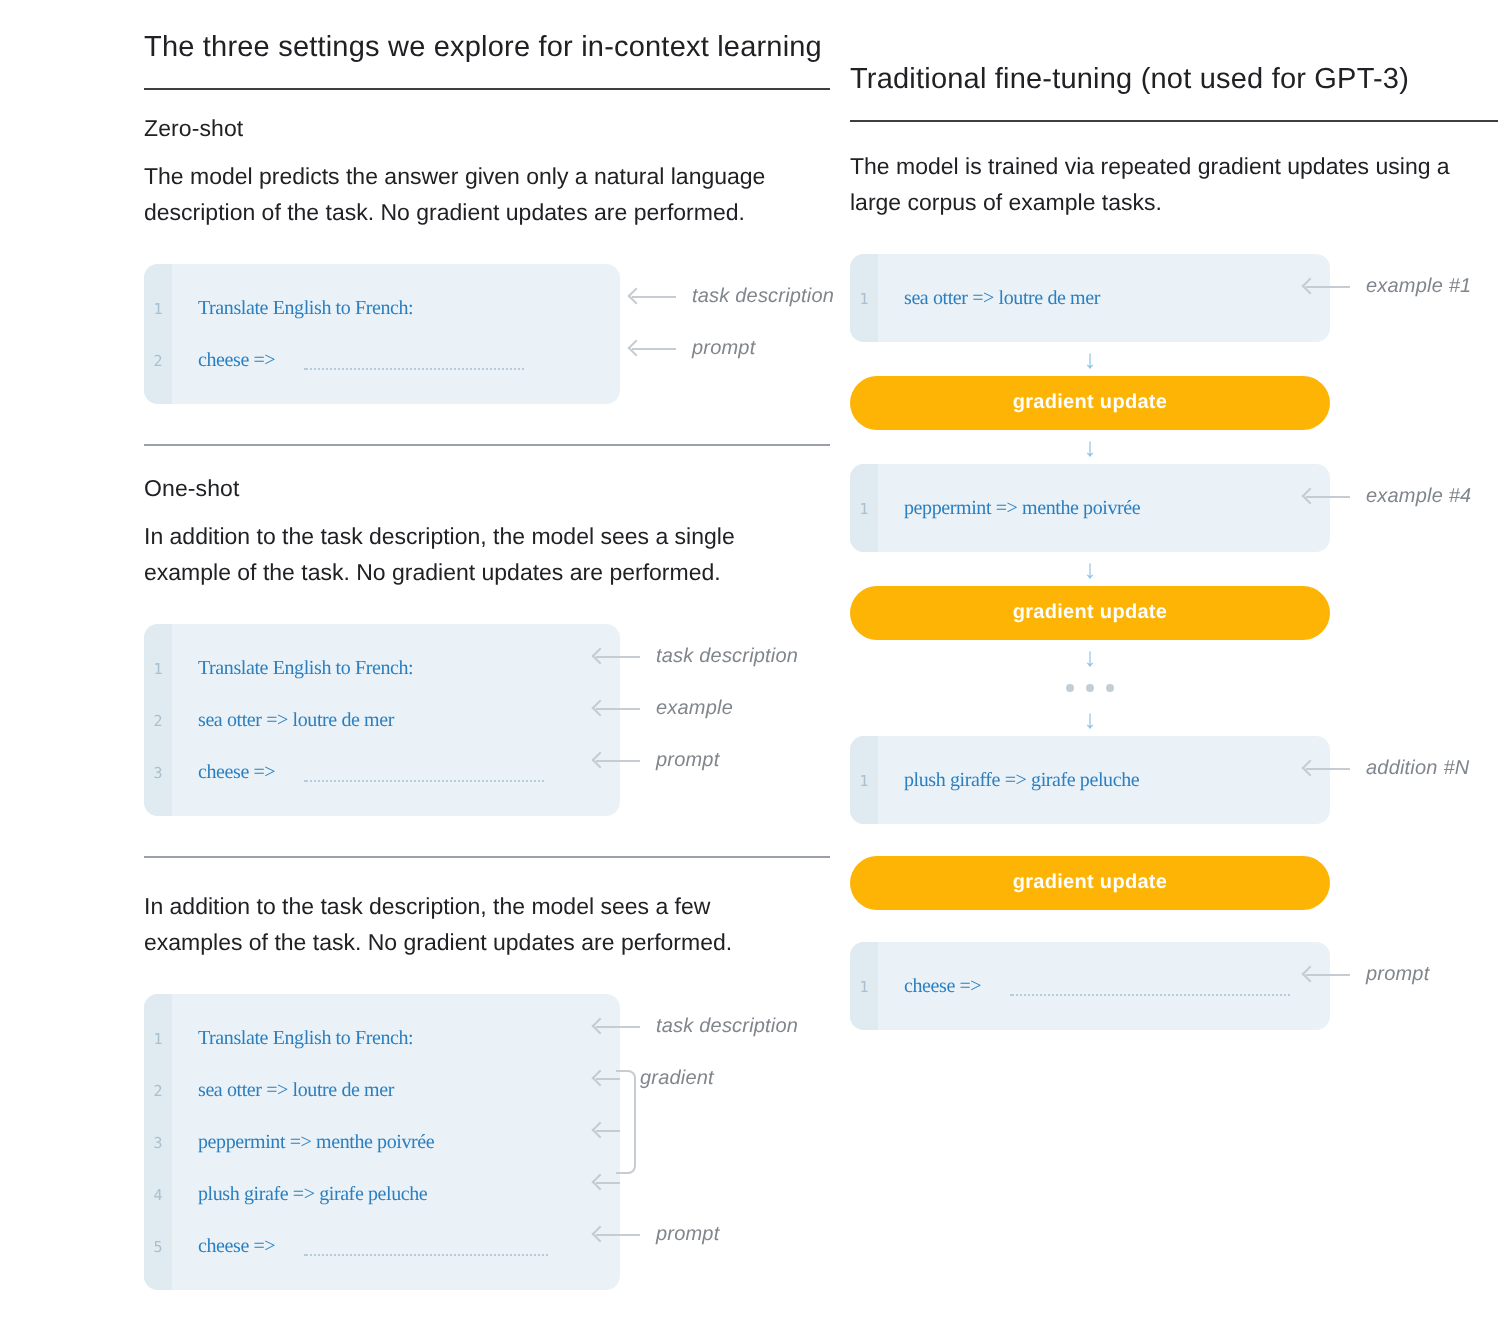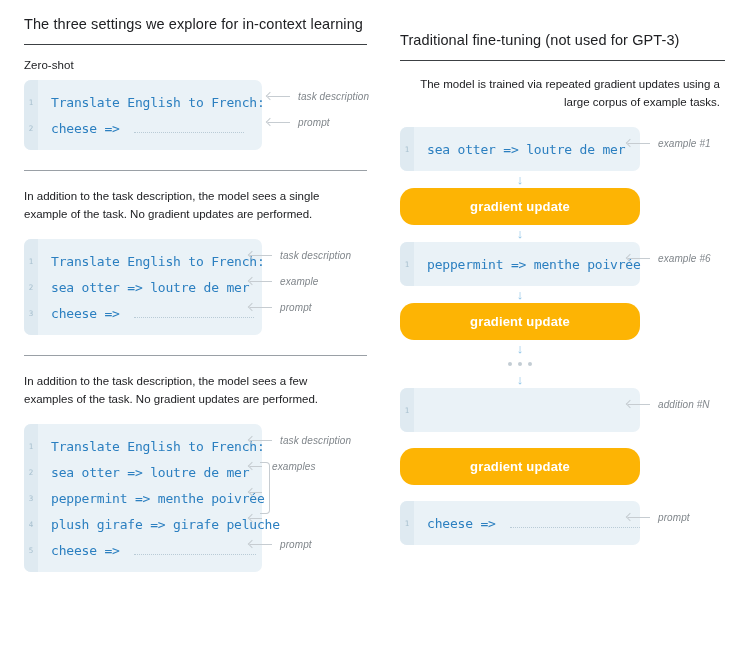--- a/index.html
+++ b/index.html
@@ -11,21 +11,21 @@
     width: 749px; height: 662px;
     font-family: "Liberation Sans", sans-serif;
     color: #202124;
     overflow: hidden;
     position: relative;
   }
 
   .page { display: flex; width: 749px; height: 662px; }
 
   .col { position: relative; }
-  .col-left  { width: 390px; padding: 14px 0 0 24px; }
+  .col-left  { width: 390px; padding: 14px 0 0 24px; margin-left: 48px; }
   .col-right { width: 359px; padding: 30px 24px 0 10px; }
 
   .col-title {
     font-size: 14.5px;
     font-weight: 400;
     color: #202124;
     letter-spacing: .1px;
     line-height: 20px;
     margin: 0 0 10px 0;
     white-space: nowrap;
@@ -49,21 +49,21 @@
     margin: 0 0 9px 0;
     letter-spacing: .05px;
   }
   .sec-desc {
     font-size: 11.5px;
     line-height: 18px;
     color: #202124;
     margin: 0 0 16px 0;
     max-width: 330px;
   }
-  .col-right .sec-desc { max-width: 320px; text-align: right; }
+  .col-right .sec-desc { max-width: 320px; }
 
   
   .codewrap { position: relative; }
 
   .code {
     position: relative;
     background: #eaf2f7;
     border-radius: 7px;
     padding: 9px 0 9px 0;
     font-family: "DejaVu Sans Mono", monospace;
@@ -90,24 +90,25 @@
     flex: 0 0 14px;
     text-align: center;
     font-size: 7.5px;
     color: #a8c0cf;
     font-family: "DejaVu Sans Mono", monospace;
     position: relative;
     z-index: 1;
   }
   .ctext {
     padding-left: 13px;
-    font-size: 13px;
+    font-size: 10px;
     letter-spacing: -0.2px;
     color: #2b7fc0;
     white-space: nowrap;
+    font-family: Liberation Serif, serif;
   }
   .blank {
     display: inline-block;
     border-bottom: 1px dotted #b9cbd6;
     height: 9px;
     margin-left: 14px;
     vertical-align: -2px;
   }
   .blank-w1 { width: 110px; }
   .blank-w2 { width: 120px; }
@@ -161,25 +162,25 @@
   .bracket {
     position: absolute;
     border: 1px solid #c6ccd1;
     border-left: none;
     border-radius: 0 4px 4px 0;
   }
 
   
   .pill {
     width: 240px;
-    height: 37px;
+    height: 27px;
     border-radius: 14px;
     background: #FDB404;
     color: #ffffff;
-    font-size: 13px;
+    font-size: 10px;
     font-weight: bold;
     display: flex;
     align-items: center;
     justify-content: center;
     letter-spacing: .15px;
   }
   .downarrow {
     width: 240px;
     display: flex;
     justify-content: center;
@@ -210,20 +211,21 @@
 
 <div class="page">
 
   <div class="col col-left">
 
     <h2 class="col-title">The three settings we explore for in-context learning</h2>
     <hr class="hr-strong">
 
     <div>
       <div class="sec-title">Zero-shot</div>
+      <p class="sec-desc">The model predicts the answer given only a natural language description of the task. No gradient updates are performed.</p>
 
       <div class="codewrap">
         <div class="code code-left">
           <div class="crow">
             <span class="lineno">1</span>
             <span class="ctext">Translate English to French:</span>
           </div>
           <div class="crow">
             <span class="lineno">2</span>
             <span class="ctext">cheese =&gt;</span>
@@ -238,20 +240,21 @@
         <div class="ann" style="left:240px; top:35px;">
           <span class="arrow"></span>
           <span class="alabel">prompt</span>
         </div>
       </div>
     </div>
 
     <hr class="hr-section">
 
     <div>
+      <div class="sec-title">One-shot</div>
       <p class="sec-desc">In addition to the task description, the model sees a single example of the task. No gradient updates are performed.</p>
 
       <div class="codewrap">
         <div class="code code-left">
           <div class="crow">
             <span class="lineno">1</span>
             <span class="ctext">Translate English to French:</span>
           </div>
           <div class="crow">
             <span class="lineno">2</span>
@@ -318,21 +321,21 @@
         <div class="ann short" style="left:222px; top:35px;">
           <span class="arrow"></span>
         </div>
         <div class="ann short" style="left:222px; top:61px;">
           <span class="arrow"></span>
         </div>
         <div class="ann short" style="left:222px; top:87px;">
           <span class="arrow"></span>
         </div>
         <div class="ann" style="left:248px; top:35px;">
-          <span class="alabel" style="margin-left:0;">examples</span>
+          <span class="alabel" style="margin-left:0;">gradient</span>
         </div>
 
         <div class="ann" style="left:222px; top:113px;">
           <span class="arrow"></span>
           <span class="alabel">prompt</span>
         </div>
       </div>
     </div>
 
   </div>
@@ -367,21 +370,21 @@
 
       <div class="codewrap">
         <div class="code code-right">
           <div class="crow">
             <span class="lineno">1</span>
             <span class="ctext">peppermint =&gt; menthe poivrée</span>
           </div>
         </div>
         <div class="ann" style="left:224px; top:9px;">
           <span class="arrow"></span>
-          <span class="alabel">example #6</span>
+          <span class="alabel">example #4</span>
         </div>
       </div>
 
       <div class="downarrow">↓</div>
 
       <div class="pill">gradient update</div>
 
       <div class="downarrow">↓</div>
 
       <div class="dots">
@@ -389,20 +392,21 @@
         <i></i>
         <i></i>
       </div>
 
       <div class="downarrow">↓</div>
 
       <div class="codewrap">
         <div class="code code-right">
           <div class="crow">
             <span class="lineno">1</span>
+            <span class="ctext">plush giraffe =&gt; girafe peluche</span>
           </div>
         </div>
         <div class="ann" style="left:224px; top:9px;">
           <span class="arrow"></span>
           <span class="alabel">addition #N</span>
         </div>
       </div>
 
       <div class="gap-md"></div>
 

